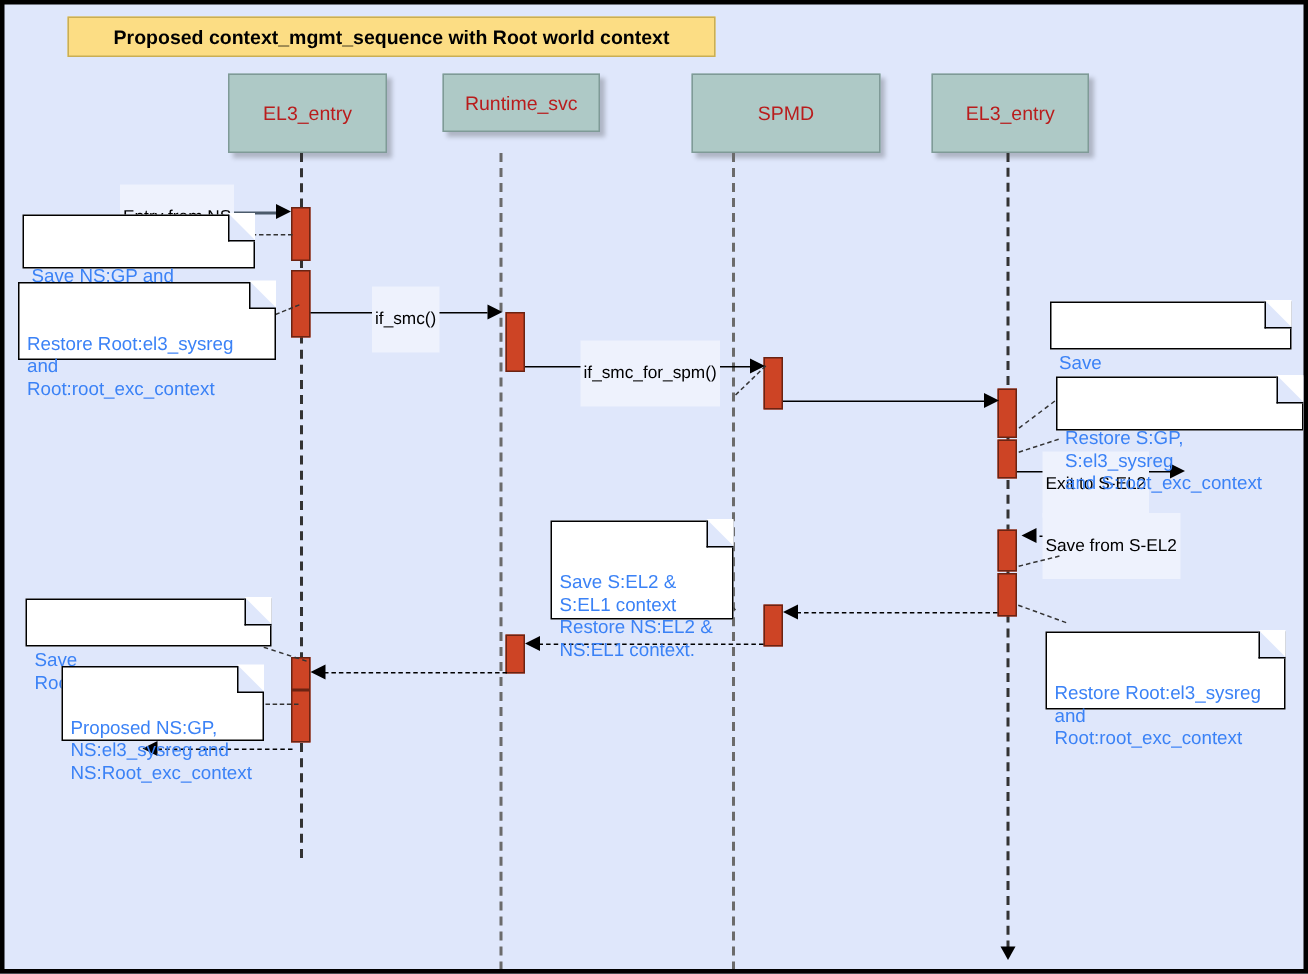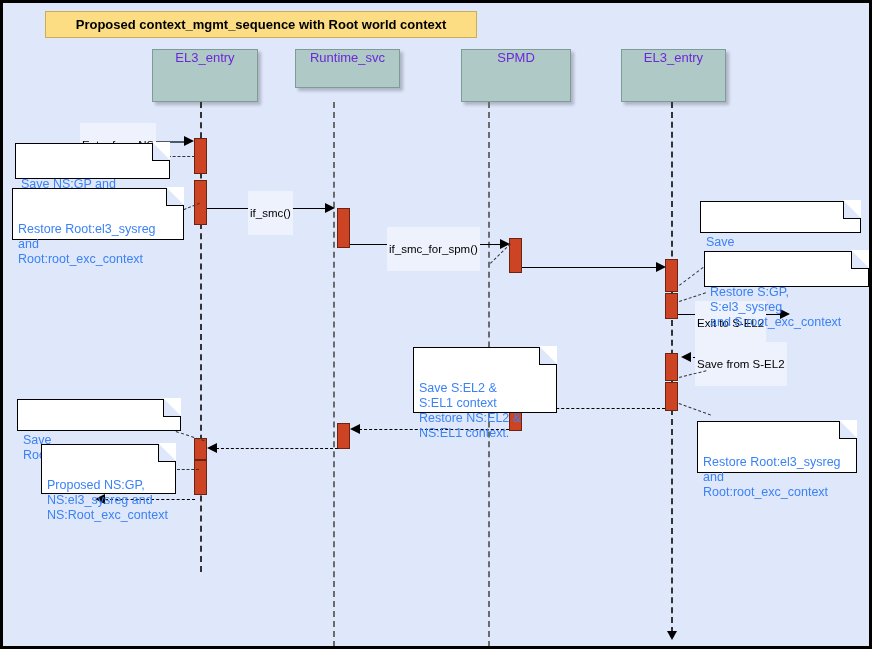--- a/index.html
+++ b/index.html
@@ -33,24 +33,24 @@
     box-sizing: border-box;
   }
 
   
   .lifeline-head {
     position: absolute;
     background: #aec9c6;
     border: 1px solid #7f9a97;
     box-shadow: 3px 3px 3px rgba(0,0,0,0.22);
     display: flex;
-    align-items: flex-start;
+    align-items: center;
     justify-content: center;
     font-size: 13px;
-    color: #6d28d9;
+    color: #b91c1c;
     box-sizing: border-box;
   }
 
   
   .lifeline {
     position: absolute;
     width: 0;
     border-left: 2px dashed #333;
     box-sizing: border-box;
   }
@@ -153,21 +153,21 @@
 <div id="canvas">
 
   <div class="title-banner" style="left:42px; top:8px; width:432px; height:27px;">Proposed context_mgmt_sequence with Root world context</div>
 
   <div class="lifeline-head" style="left:149px; top:46px; width:106px; height:53px;">
     <span>EL3_entry</span>
   </div>
   <div class="lifeline-head" style="left:292px; top:46px; width:105px; height:39px;">
     <span>Runtime_svc</span>
   </div>
-  <div class="lifeline-head" style="left:458px; top:46px; width:110px; height:53px;">
+  <div class="lifeline-head" style="left:458px; top:46px; width:126px; height:53px;">
     <span>SPMD</span>
   </div>
   <div class="lifeline-head" style="left:618px; top:46px; width:105px; height:53px;">
     <span>EL3_entry</span>
   </div>
 
   <div class="lifeline" style="left:197px; top:99px; height:470px;"></div>
   <div class="lifeline grey" style="left:330px; top:99px; height:545px;"></div>
   <div class="lifeline grey" style="left:485px; top:99px; height:545px;"></div>
   <div class="lifeline" style="left:668px; top:99px; height:531px;"></div>
@@ -261,21 +261,21 @@
   </div>
 
 
   <div class="note" style="left:694px; top:418px; width:160px; height:52px;">
     <span class="fold"></span>
     <span>Restore Root:el3_sysreg
 and
 Root:root_exc_context</span>
   </div>
 
-  <div class="note" style="left:364px; top:344px; width:144px; height:66px;margin-left:46px;">
+  <div class="note" style="left:364px; top:344px; width:122px; height:66px;">
     <span class="fold"></span>
     <span>Save S:EL2 &amp;
 S:EL1 context
 Restore NS:EL2 &amp;
 NS:EL1 context.</span>
   </div>
 
   <div class="note" style="left:14px; top:396px; width:164px; height:32px;">
     <span class="fold"></span>
     <span>Save Root:root_exc_context</span>

